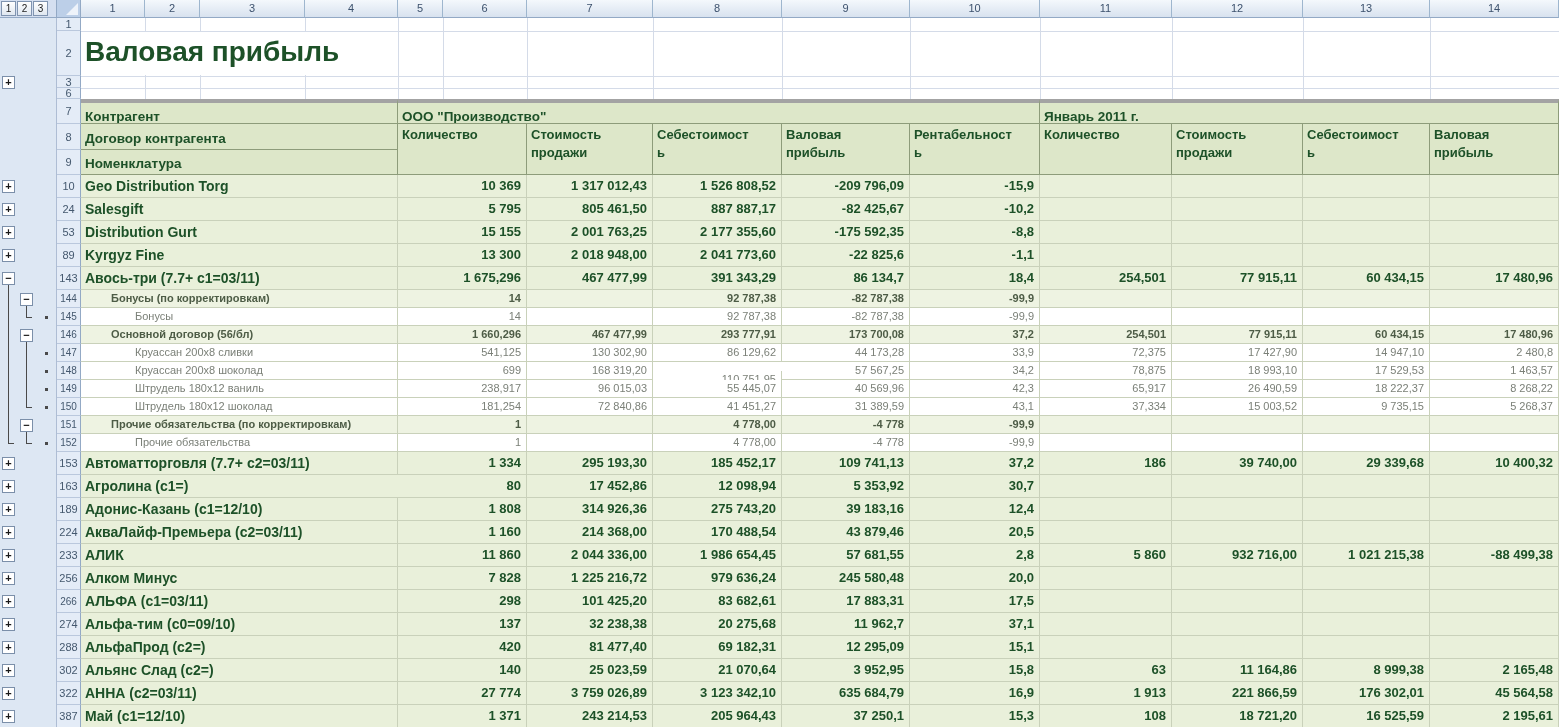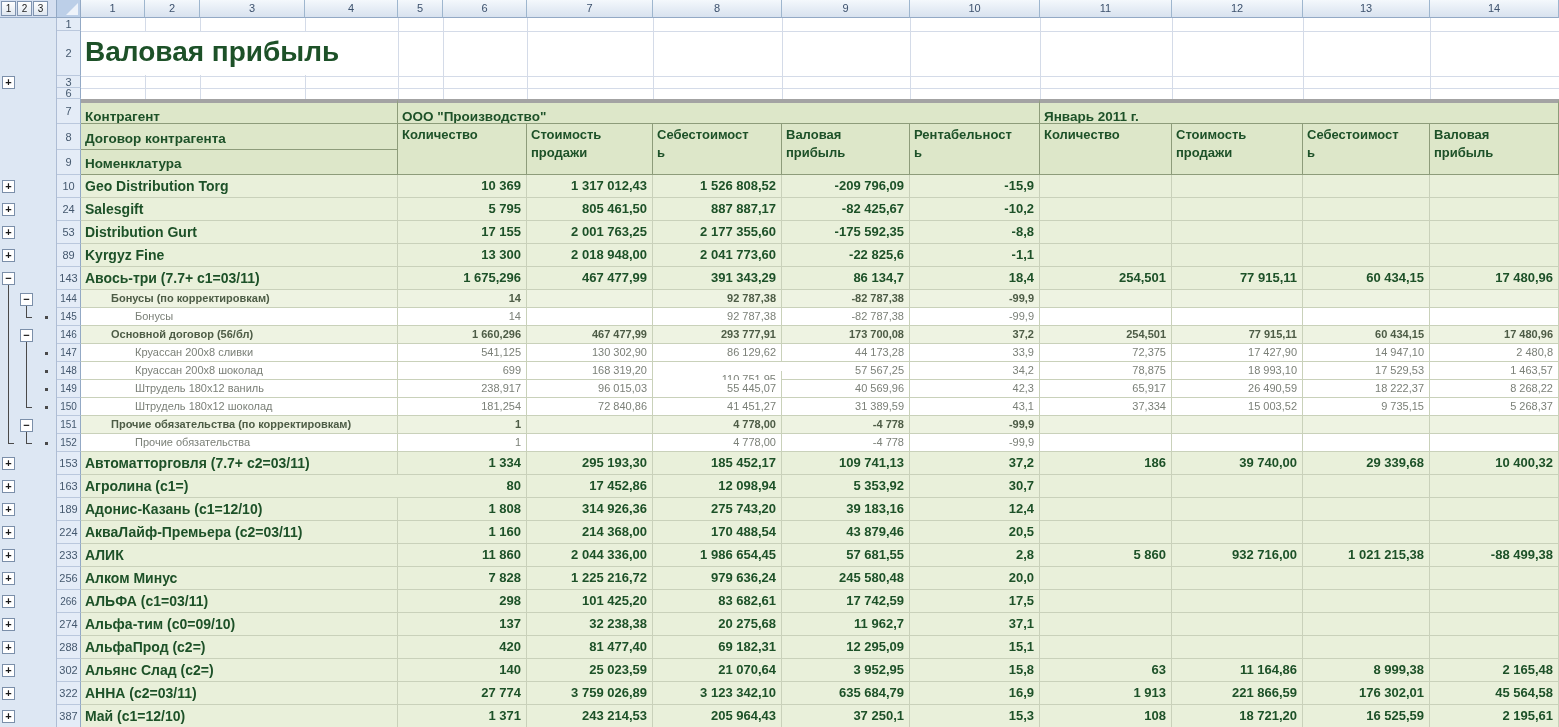--- a/index.html
+++ b/index.html
@@ -209,21 +209,21 @@
         <div class="cell num r-contractor" style="left: 398px; top: 198px; width: 129px; height: 23px; position: absolute; box-sizing: border-box;">5 795</div>
         <div class="cell num r-contractor" style="left: 527px; top: 198px; width: 126px; height: 23px; position: absolute; box-sizing: border-box;">805 461,50</div>
         <div class="cell num r-contractor" style="left: 653px; top: 198px; width: 129px; height: 23px; position: absolute; box-sizing: border-box;">887 887,17</div>
         <div class="cell num r-contractor" style="left: 782px; top: 198px; width: 128px; height: 23px; position: absolute; box-sizing: border-box;">-82 425,67</div>
         <div class="cell num r-contractor" style="left: 910px; top: 198px; width: 130px; height: 23px; position: absolute; box-sizing: border-box;">-10,2</div>
         <div class="cell num r-contractor" style="left: 1040px; top: 198px; width: 132px; height: 23px; position: absolute; box-sizing: border-box;"></div>
         <div class="cell num r-contractor" style="left: 1172px; top: 198px; width: 131px; height: 23px; position: absolute; box-sizing: border-box;"></div>
         <div class="cell num r-contractor" style="left: 1303px; top: 198px; width: 127px; height: 23px; position: absolute; box-sizing: border-box;"></div>
         <div class="cell num r-contractor" style="left: 1430px; top: 198px; width: 129px; height: 23px; position: absolute; box-sizing: border-box;"></div>
         <div class="cell r-contractor lab" style="left: 81px; top: 221px; width: 317px; height: 23px; position: absolute; box-sizing: border-box;">Distribution Gurt</div>
-        <div class="cell num r-contractor" style="left: 398px; top: 221px; width: 129px; height: 23px; position: absolute; box-sizing: border-box;">17 155</div>
+        <div class="cell num r-contractor" style="left: 398px; top: 221px; width: 129px; height: 23px; position: absolute; box-sizing: border-box;">15 155</div>
         <div class="cell num r-contractor" style="left: 527px; top: 221px; width: 126px; height: 23px; position: absolute; box-sizing: border-box;">2 001 763,25</div>
         <div class="cell num r-contractor" style="left: 653px; top: 221px; width: 129px; height: 23px; position: absolute; box-sizing: border-box;">2 177 355,60</div>
         <div class="cell num r-contractor" style="left: 782px; top: 221px; width: 128px; height: 23px; position: absolute; box-sizing: border-box;">-175 592,35</div>
         <div class="cell num r-contractor" style="left: 910px; top: 221px; width: 130px; height: 23px; position: absolute; box-sizing: border-box;">-8,8</div>
         <div class="cell num r-contractor" style="left: 1040px; top: 221px; width: 132px; height: 23px; position: absolute; box-sizing: border-box;"></div>
         <div class="cell num r-contractor" style="left: 1172px; top: 221px; width: 131px; height: 23px; position: absolute; box-sizing: border-box;"></div>
         <div class="cell num r-contractor" style="left: 1303px; top: 221px; width: 127px; height: 23px; position: absolute; box-sizing: border-box;"></div>
         <div class="cell num r-contractor" style="left: 1430px; top: 221px; width: 129px; height: 23px; position: absolute; box-sizing: border-box;"></div>
         <div class="cell r-contractor lab" style="left: 81px; top: 244px; width: 317px; height: 23px; position: absolute; box-sizing: border-box;">Kyrgyz Fine</div>
         <div class="cell num r-contractor" style="left: 398px; top: 244px; width: 129px; height: 23px; position: absolute; box-sizing: border-box;">13 300</div>
@@ -392,21 +392,21 @@
         <div class="cell num r-contractor" style="left: 782px; top: 567px; width: 128px; height: 23px; position: absolute; box-sizing: border-box;">245 580,48</div>
         <div class="cell num r-contractor" style="left: 910px; top: 567px; width: 130px; height: 23px; position: absolute; box-sizing: border-box;">20,0</div>
         <div class="cell num r-contractor" style="left: 1040px; top: 567px; width: 132px; height: 23px; position: absolute; box-sizing: border-box;"></div>
         <div class="cell num r-contractor" style="left: 1172px; top: 567px; width: 131px; height: 23px; position: absolute; box-sizing: border-box;"></div>
         <div class="cell num r-contractor" style="left: 1303px; top: 567px; width: 127px; height: 23px; position: absolute; box-sizing: border-box;"></div>
         <div class="cell num r-contractor" style="left: 1430px; top: 567px; width: 129px; height: 23px; position: absolute; box-sizing: border-box;"></div>
         <div class="cell r-contractor lab" style="left: 81px; top: 590px; width: 317px; height: 23px; position: absolute; box-sizing: border-box;">АЛЬФА (с1=03/11)</div>
         <div class="cell num r-contractor" style="left: 398px; top: 590px; width: 129px; height: 23px; position: absolute; box-sizing: border-box;">298</div>
         <div class="cell num r-contractor" style="left: 527px; top: 590px; width: 126px; height: 23px; position: absolute; box-sizing: border-box;">101 425,20</div>
         <div class="cell num r-contractor" style="left: 653px; top: 590px; width: 129px; height: 23px; position: absolute; box-sizing: border-box;">83 682,61</div>
-        <div class="cell num r-contractor" style="left: 782px; top: 590px; width: 128px; height: 23px; position: absolute; box-sizing: border-box;">17 742,59</div>
+        <div class="cell num r-contractor" style="left: 782px; top: 590px; width: 128px; height: 23px; position: absolute; box-sizing: border-box;">17 883,31</div>
         <div class="cell num r-contractor" style="left: 910px; top: 590px; width: 130px; height: 23px; position: absolute; box-sizing: border-box;">17,5</div>
         <div class="cell num r-contractor" style="left: 1040px; top: 590px; width: 132px; height: 23px; position: absolute; box-sizing: border-box;"></div>
         <div class="cell num r-contractor" style="left: 1172px; top: 590px; width: 131px; height: 23px; position: absolute; box-sizing: border-box;"></div>
         <div class="cell num r-contractor" style="left: 1303px; top: 590px; width: 127px; height: 23px; position: absolute; box-sizing: border-box;"></div>
         <div class="cell num r-contractor" style="left: 1430px; top: 590px; width: 129px; height: 23px; position: absolute; box-sizing: border-box;"></div>
         <div class="cell r-contractor lab" style="left: 81px; top: 613px; width: 317px; height: 23px; position: absolute; box-sizing: border-box;">Альфа-тим (с0=09/10)</div>
         <div class="cell num r-contractor" style="left: 398px; top: 613px; width: 129px; height: 23px; position: absolute; box-sizing: border-box;">137</div>
         <div class="cell num r-contractor" style="left: 527px; top: 613px; width: 126px; height: 23px; position: absolute; box-sizing: border-box;">32 238,38</div>
         <div class="cell num r-contractor" style="left: 653px; top: 613px; width: 129px; height: 23px; position: absolute; box-sizing: border-box;">20 275,68</div>
         <div class="cell num r-contractor" style="left: 782px; top: 613px; width: 128px; height: 23px; position: absolute; box-sizing: border-box;">11 962,7</div>

